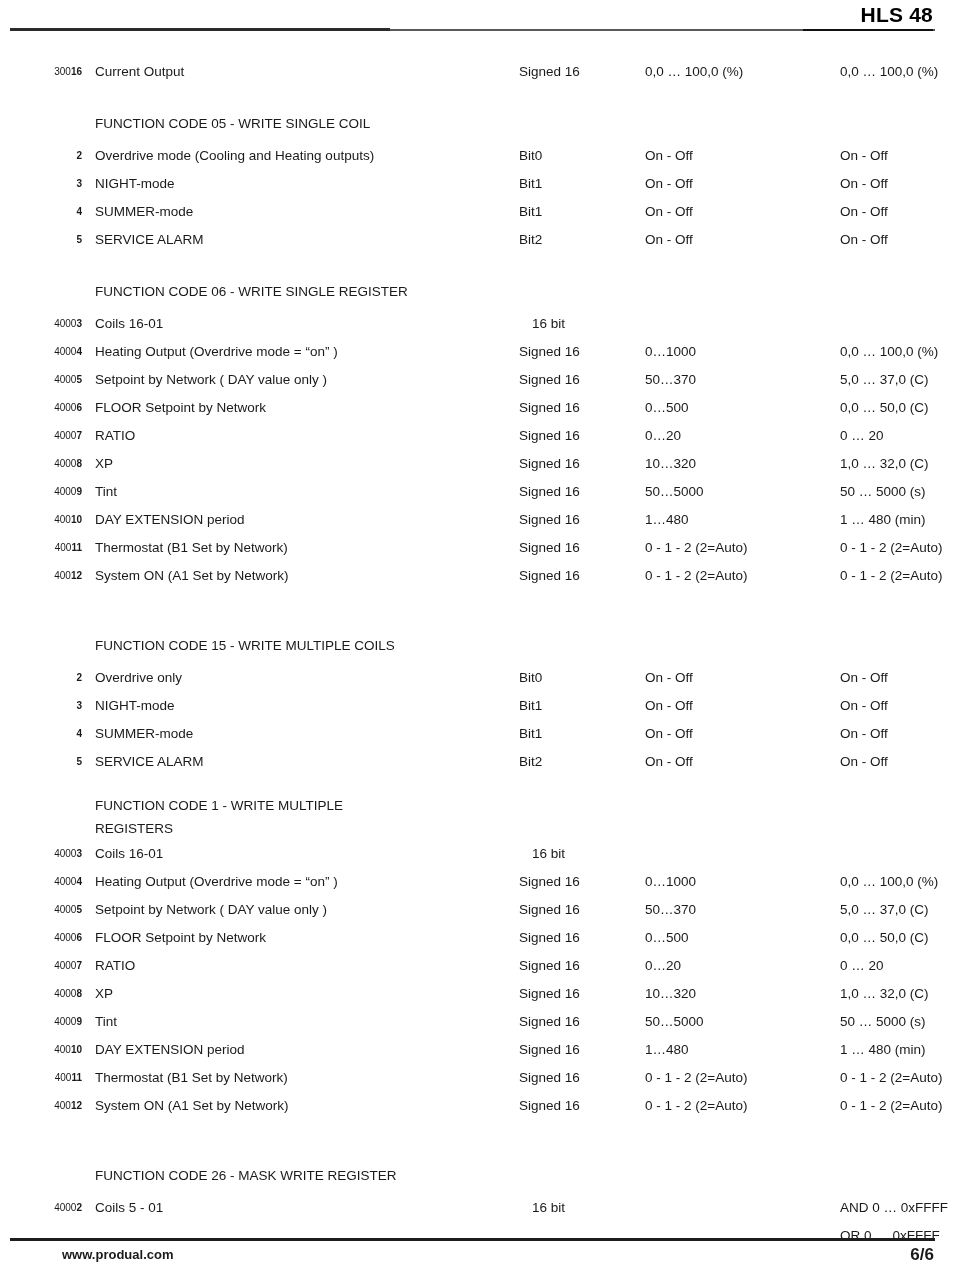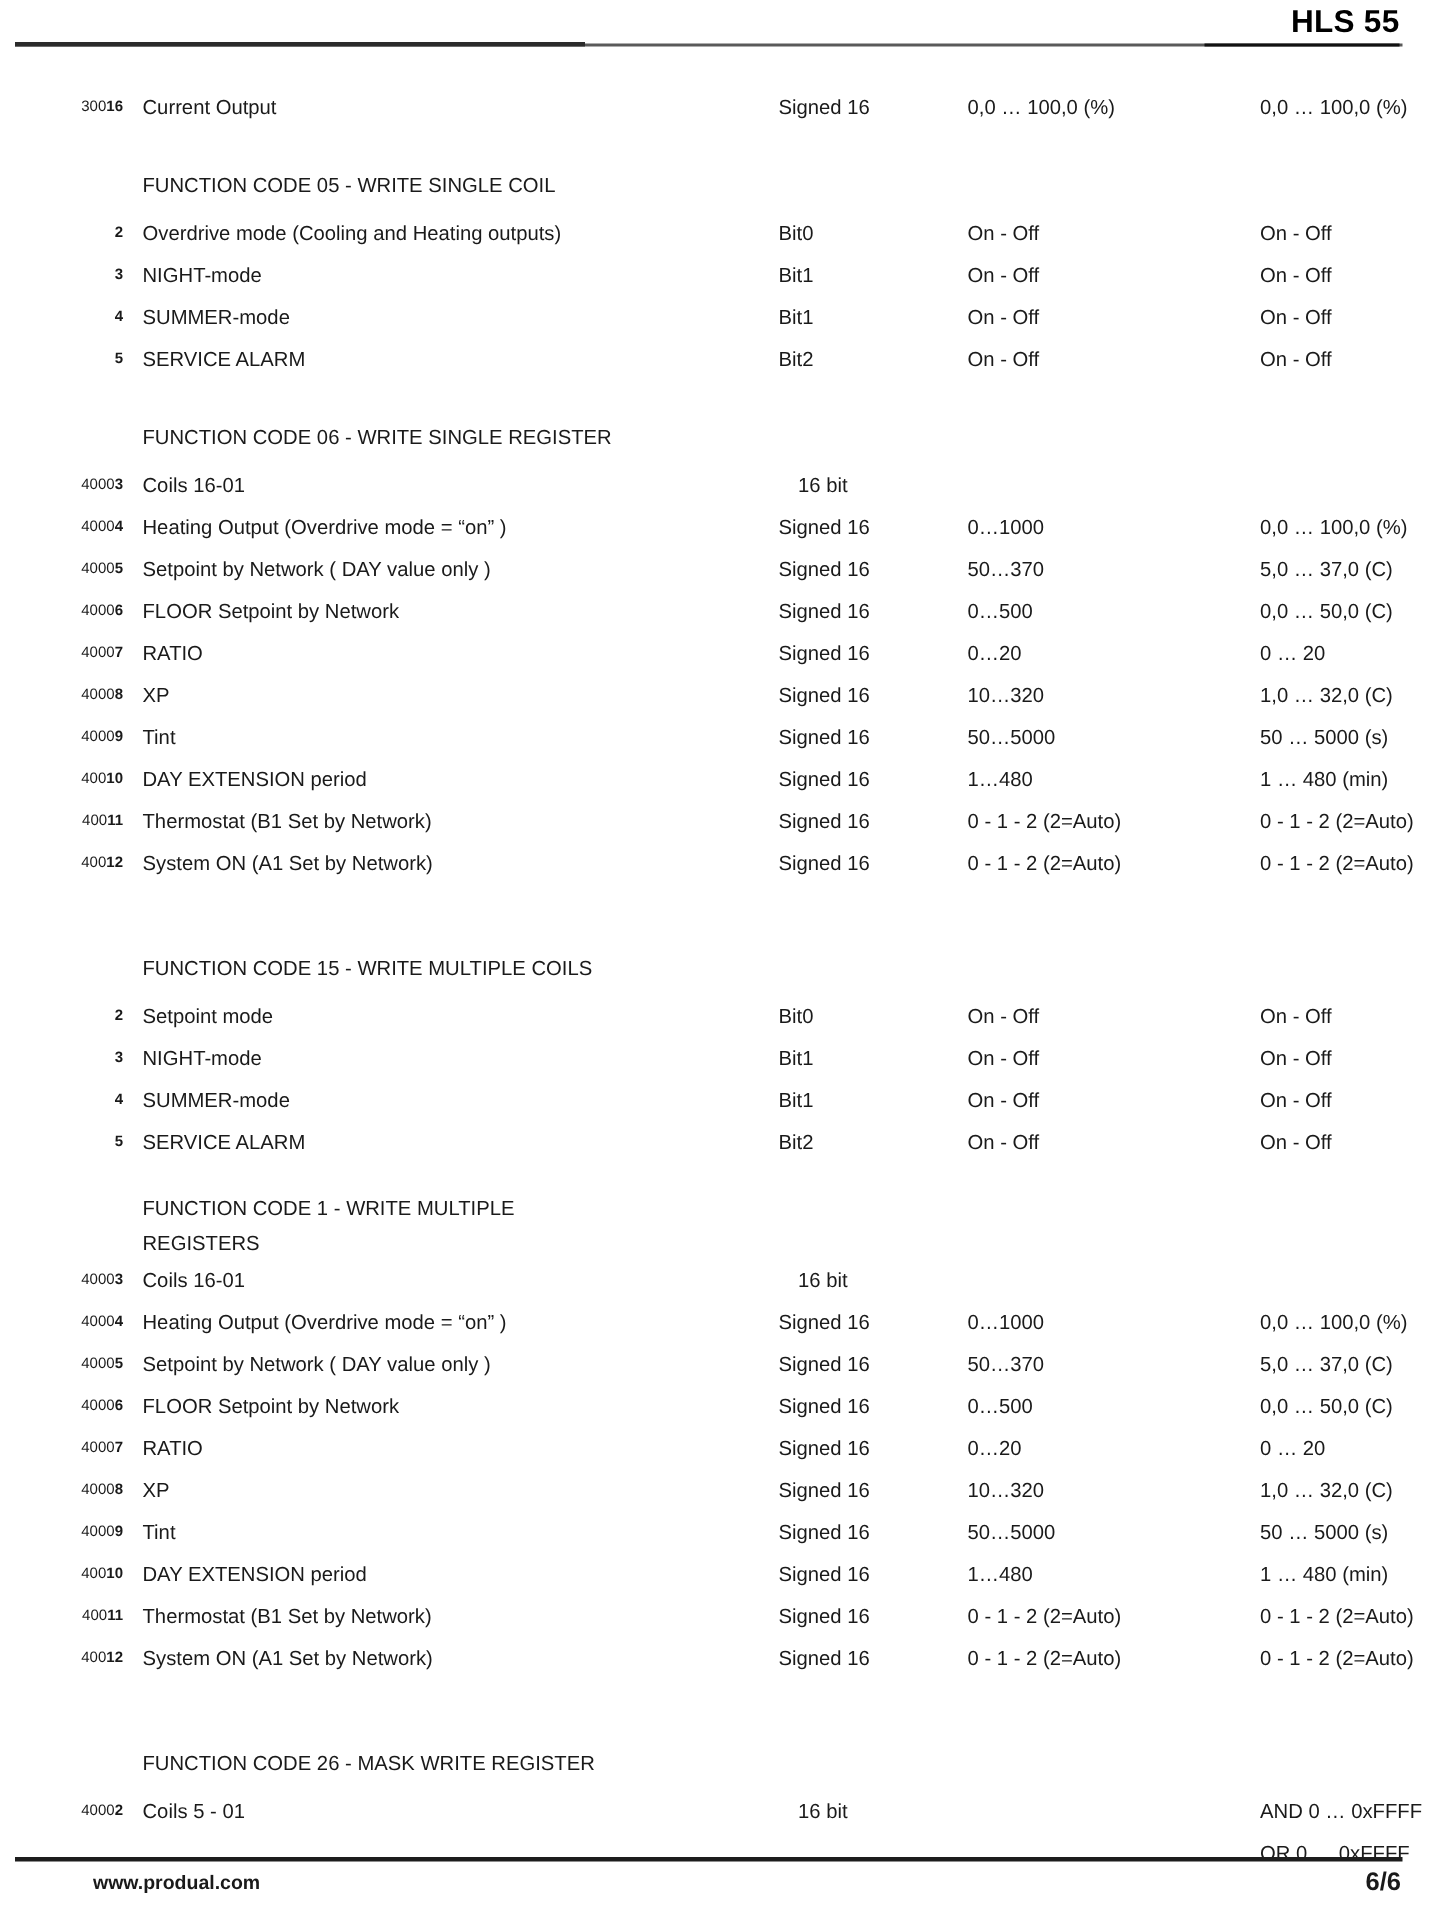--- a/index.html
+++ b/index.html
@@ -186,21 +186,21 @@
   }
 </style>
 </head>
 <body>
 
 <div class="page">
 
   <div class="header">
     <div class="header-rule"></div>
     <div class="header-rule-bold"></div>
-    <div class="doc-title">HLS 55</div>
+    <div class="doc-title">HLS 48</div>
     <div class="title-underline"></div>
   </div>
 
   <div class="content" id="content">
       <div class="row">
         <div class="c-reg"><span>300</span><b>16</b></div>
         <div class="c-desc">Current Output</div>
         <div class="c-type">Signed 16</div>
         <div class="c-raw">0,0 … 100,0 (%)</div>
         <div class="c-eng">0,0 … 100,0 (%)</div>
@@ -310,21 +310,21 @@
         <div class="c-type">Signed 16</div>
         <div class="c-raw">0 - 1 - 2 (2=Auto)</div>
         <div class="c-eng">0 - 1 - 2 (2=Auto)</div>
       </div>
       <div class="spacer-44"></div>
       <div class="section-head" style="height: 30px; padding-left: 16px;">
         <div class="sh-text">FUNCTION CODE 15 - WRITE MULTIPLE COILS</div>
       </div>
       <div class="row">
         <div class="c-reg"><span></span><b>2</b></div>
-        <div class="c-desc">Setpoint mode</div>
+        <div class="c-desc">Overdrive only</div>
         <div class="c-type">Bit0</div>
         <div class="c-raw">On - Off</div>
         <div class="c-eng">On - Off</div>
       </div>
       <div class="row">
         <div class="c-reg"><span></span><b>3</b></div>
         <div class="c-desc">NIGHT-mode</div>
         <div class="c-type">Bit1</div>
         <div class="c-raw">On - Off</div>
         <div class="c-eng">On - Off</div>

